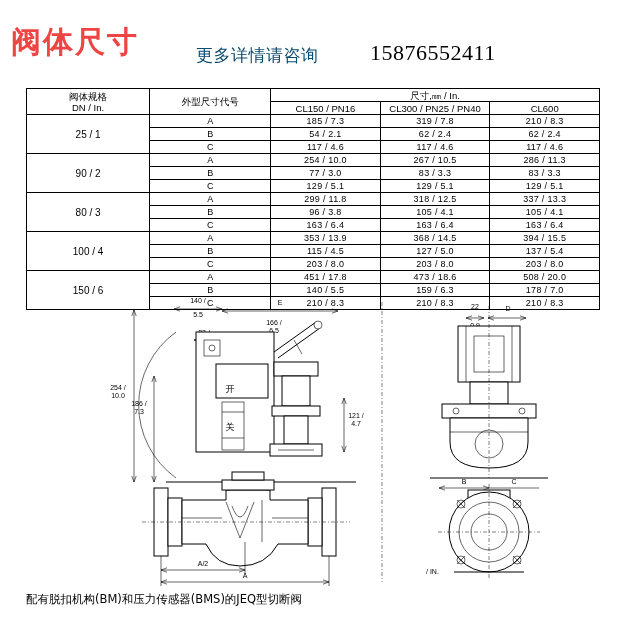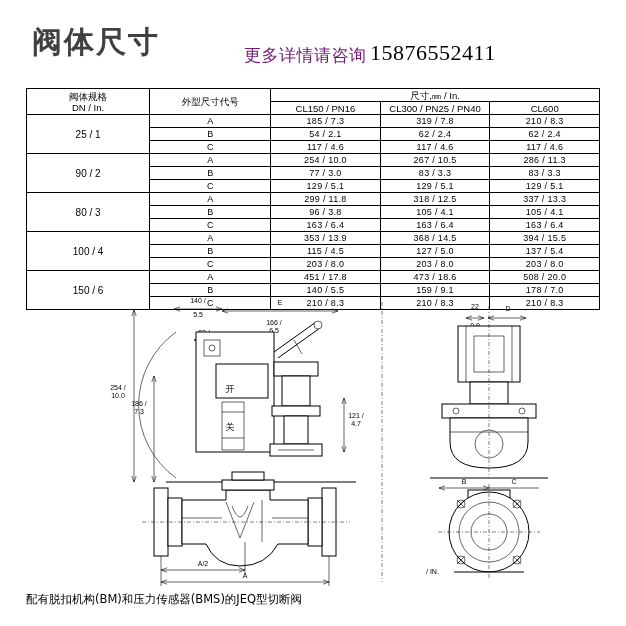--- a/index.html
+++ b/index.html
@@ -22,37 +22,36 @@
   
   .header {
     position: absolute;
     left: 0;
     top: 0;
     width: 626px;
     height: 78px;
   }
   .title {
     position: absolute;
-    left: 32px;
+    left: 11px;
     top: 22px;
     font-family: Liberation Serif, serif;
     font-size: 30px;
     font-weight: bold;
     letter-spacing: 2px;
-    color: #404040;
+    color: #ef4444;
   }
   .subtitle {
     position: absolute;
     left: 196px;
     top: 44px;
     font-family: Liberation Serif, serif;
     font-size: 17px;
-    color: #701a75;
+    color: #0c4a6e;
     letter-spacing: 0.5px;
-    margin-left: 48px;
   }
   .phone {
     position: absolute;
     left: 370px;
     top: 40px;
     font-family: "Liberation Serif", serif;
     font-size: 22px;
     font-weight: normal;
     color: #000;
     letter-spacing: 0.5px;
@@ -245,21 +244,21 @@
         <tr>
           <td class="dncell" rowspan="3">150 / 6</td>
           <td class="codecell">A</td>
           <td class="valcell">451 / 17.8</td>
           <td class="valcell">473 / 18.6</td>
           <td class="valcell">508 / 20.0</td>
         </tr>
         <tr>
           <td class="codecell">B</td>
           <td class="valcell">140 / 5.5</td>
-          <td class="valcell">159 / 9.1</td>
+          <td class="valcell">159 / 6.3</td>
           <td class="valcell">178 / 7.0</td>
         </tr>
         <tr>
           <td class="codecell">C</td>
           <td class="valcell">210 / 8.3</td>
           <td class="valcell">210 / 8.3</td>
           <td class="valcell">210 / 8.3</td>
         </tr>
       </tbody>
     </table>

